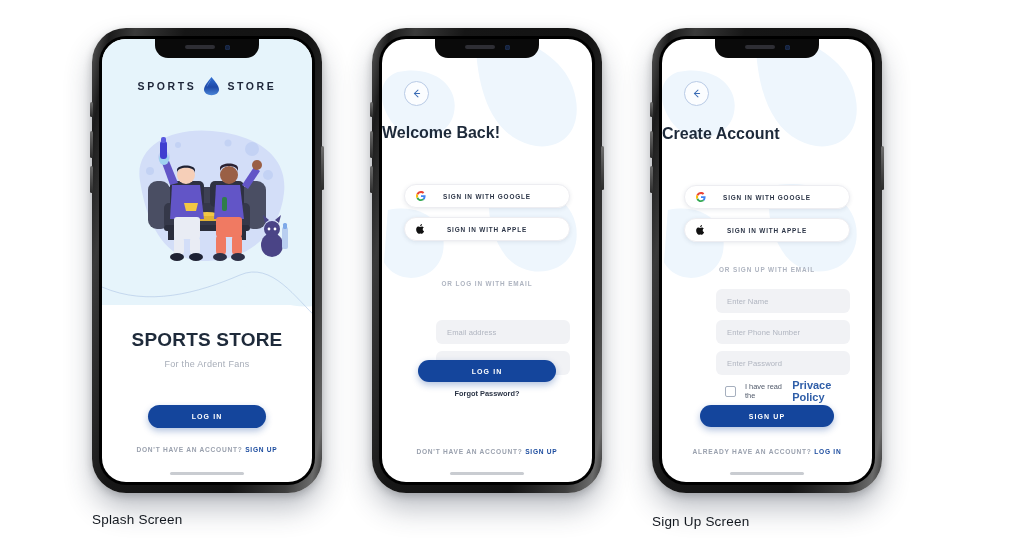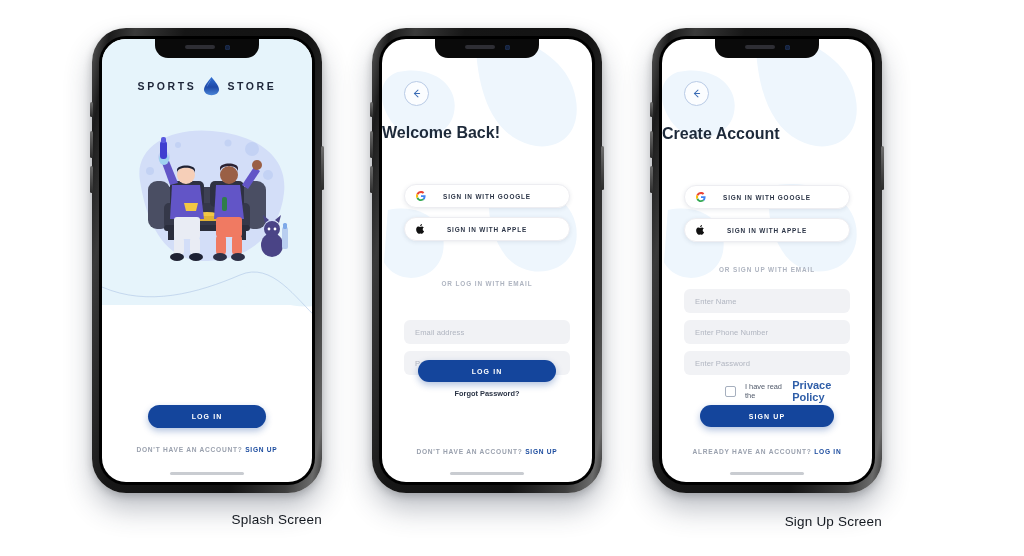--- a/index.html
+++ b/index.html
@@ -200,20 +200,21 @@
   .field {
     position: relative;
     height: 24px;
     border-radius: 6px;
     background: #f1f2f5;
     display: flex;
     align-items: center;
     padding: 0 11px;
     margin-bottom: 7px;
     cursor: text;
+    margin-left: 32px;
   }
   .field .ph {
     font-size: 7.6px;
     color: #b0b5c0;
     letter-spacing: 0.1px;
   }
 
   .fields-login  { position: absolute; left: 22px; right: 22px; top: 281px; z-index: 10; }
   .fields-signup { position: absolute; left: 22px; right: 22px; top: 250px; z-index: 10; }
 
@@ -279,21 +280,21 @@
     z-index: 10;
   }
   .footline.splash { top: 407px; }
   .footline.login  { top: 409px; }
   .footline.signup { top: 409px; }
   .footline .lnk { color: #1b4b9e; cursor: pointer; }
 
   
   .caption {
     position: absolute;
-    text-align: right;
+    text-align: left;
     width: 230px;
     font-size: 13.5px;
     color: #13181f;
     letter-spacing: 0.2px;
   }
   .caption.c1 { left: 92px;  top: 512px; }
   .caption.c2 { left: 372px; top: 512px; }
   .caption.c3 { left: 652px; top: 514px; }
 </style>
 </head>
@@ -390,20 +391,24 @@
             <ellipse cx="160" cy="126" rx="11" ry="12" fill="#4a4486"></ellipse>
             <circle cx="160" cy="110" r="8" fill="#4a4486"></circle>
             <path d="M153 104 L151 96 L157 101 Z" fill="#4a4486"></path>
             <path d="M167 104 L169 96 L163 101 Z" fill="#4a4486"></path>
             <circle cx="157" cy="110" r="1.4" fill="#ffffff"></circle>
             <circle cx="163" cy="110" r="1.4" fill="#ffffff"></circle>
             <rect x="170" y="108" width="6" height="22" rx="2" fill="#b9cef0"></rect>
             <rect x="171" y="104" width="4" height="6" rx="1.5" fill="#7fa9e8"></rect>
           </svg>
 
+          <div class="splash-body">
+            <div class="splash-title">SPORTS STORE</div>
+            <div class="splash-sub">For the Ardent Fans</div>
+          </div>
 
           <div class="cta cta-splash">LOG IN</div>
 
           <div class="footline splash">
             <span>DON'T HAVE AN ACCOUNT?</span>
             <span class="lnk">SIGN UP</span>
           </div>
 
           <div class="home-bar"></div>
         </div>

